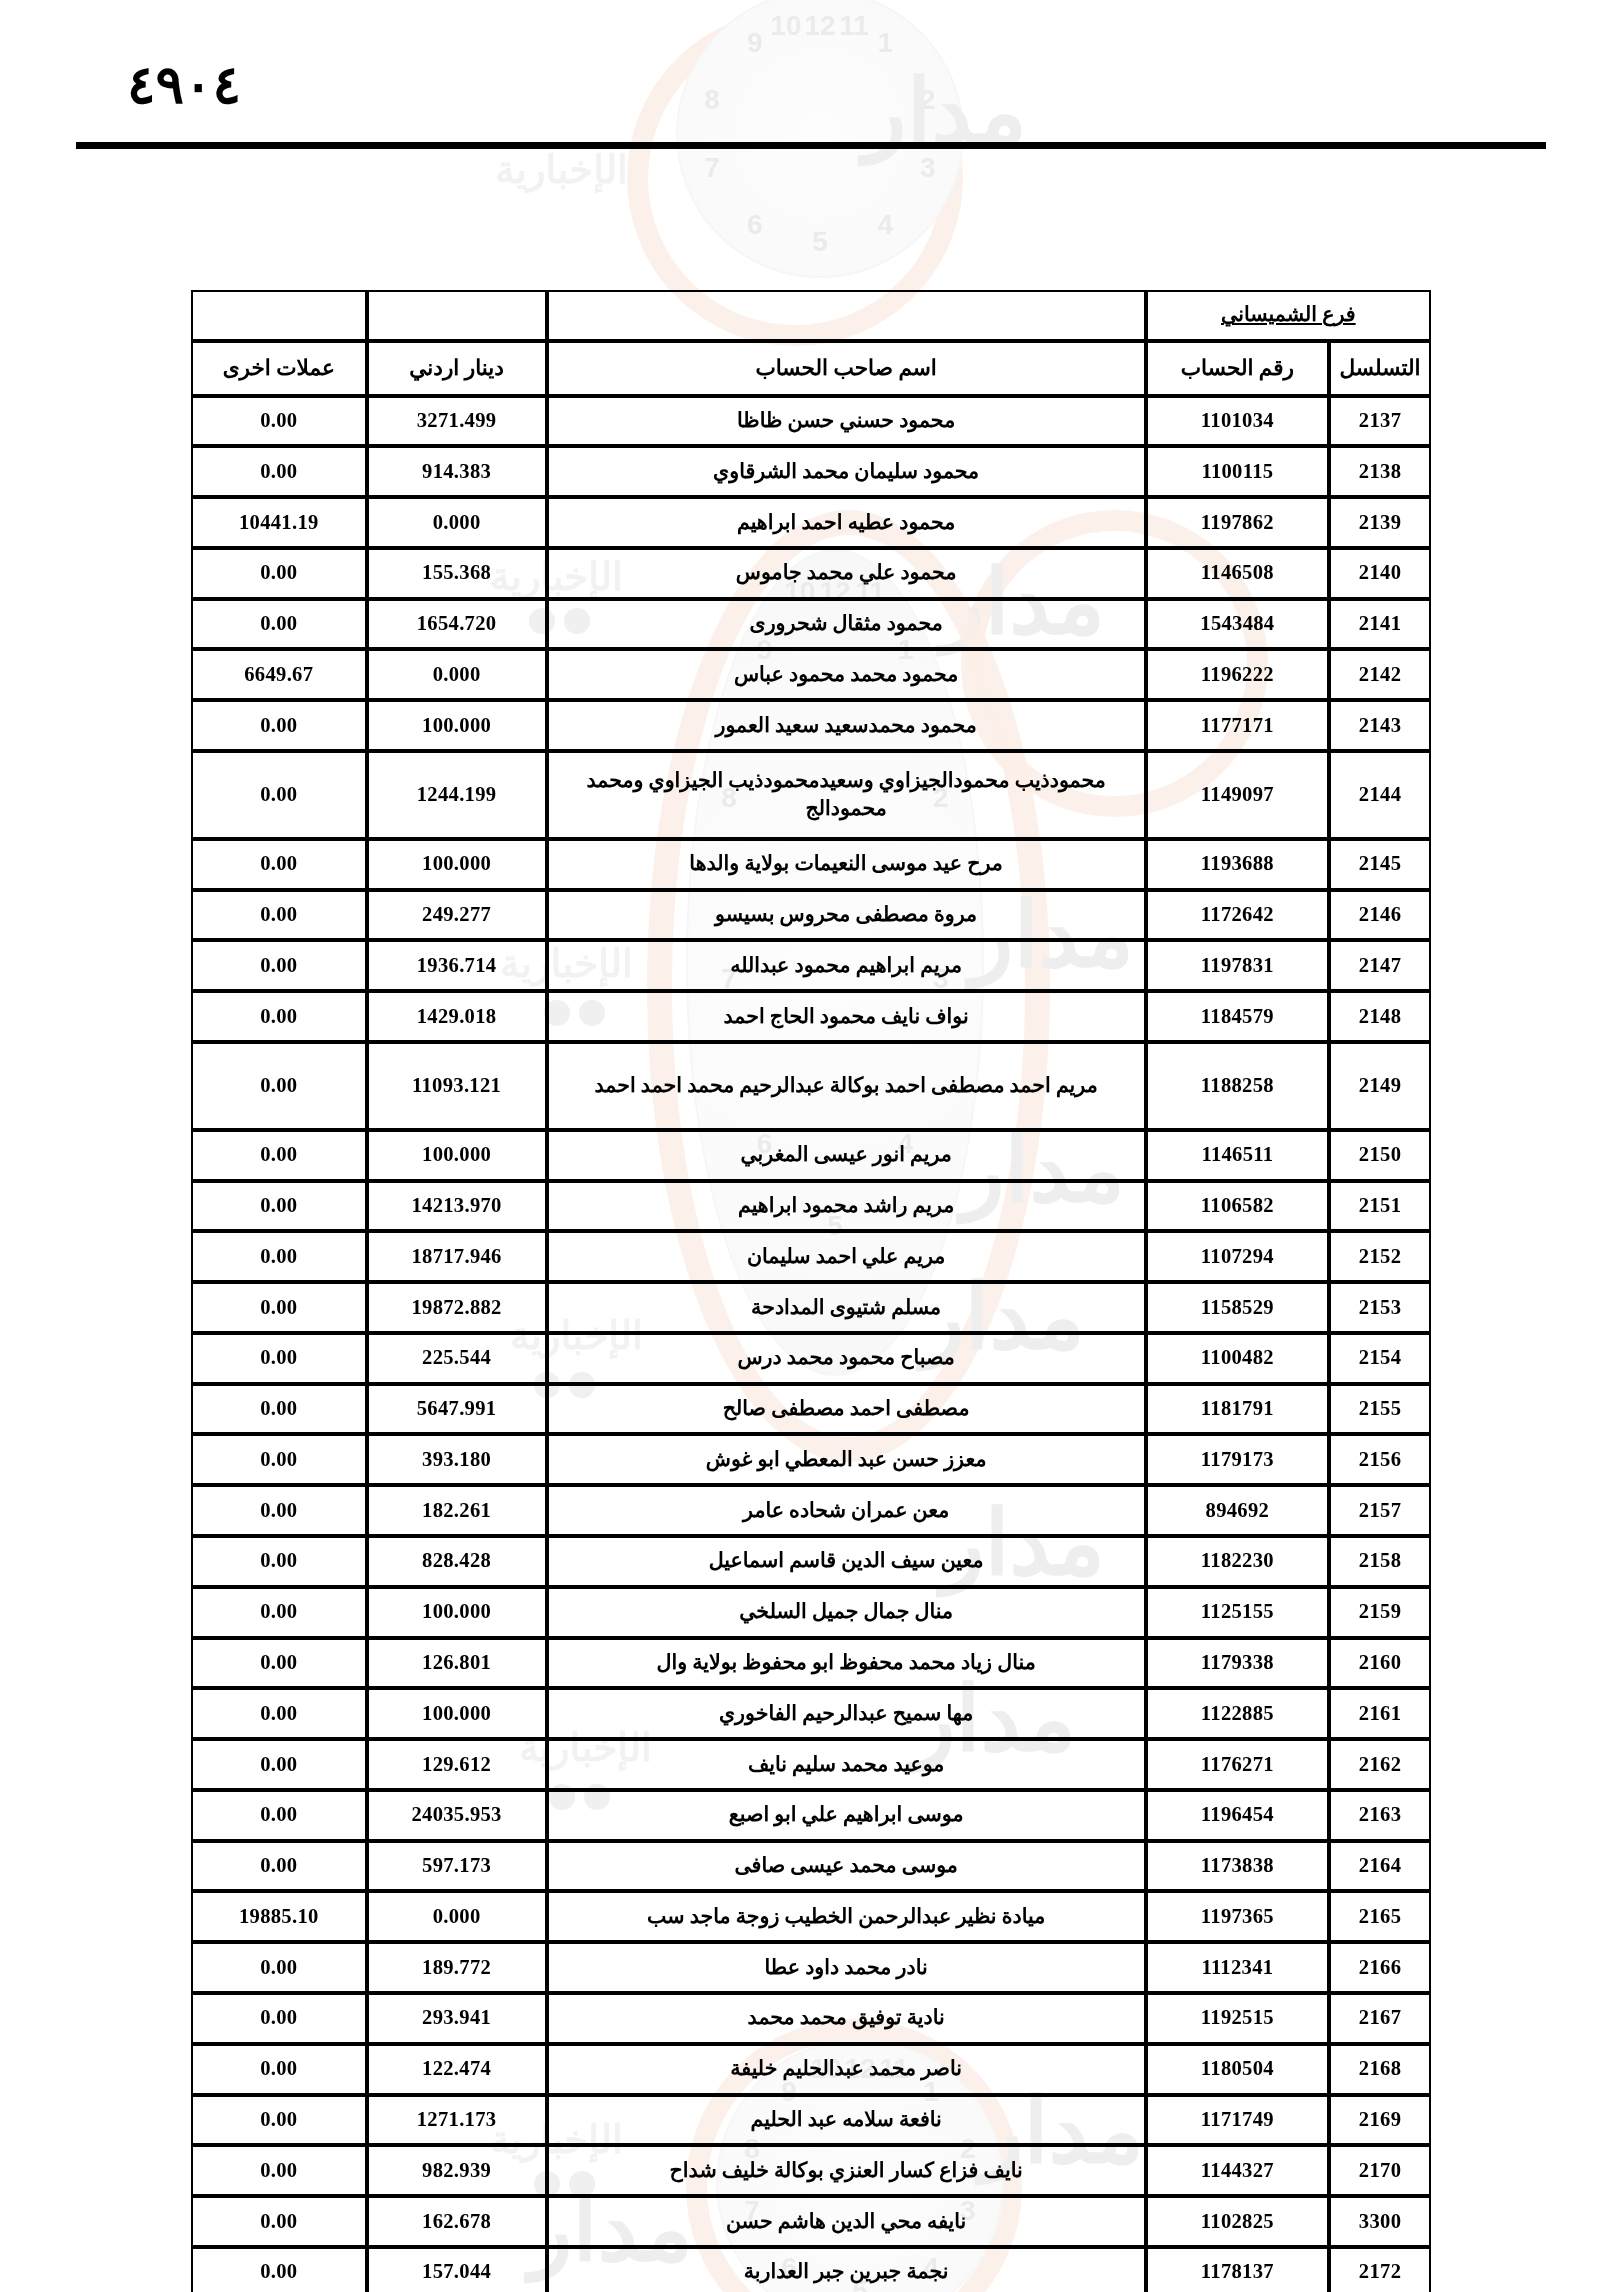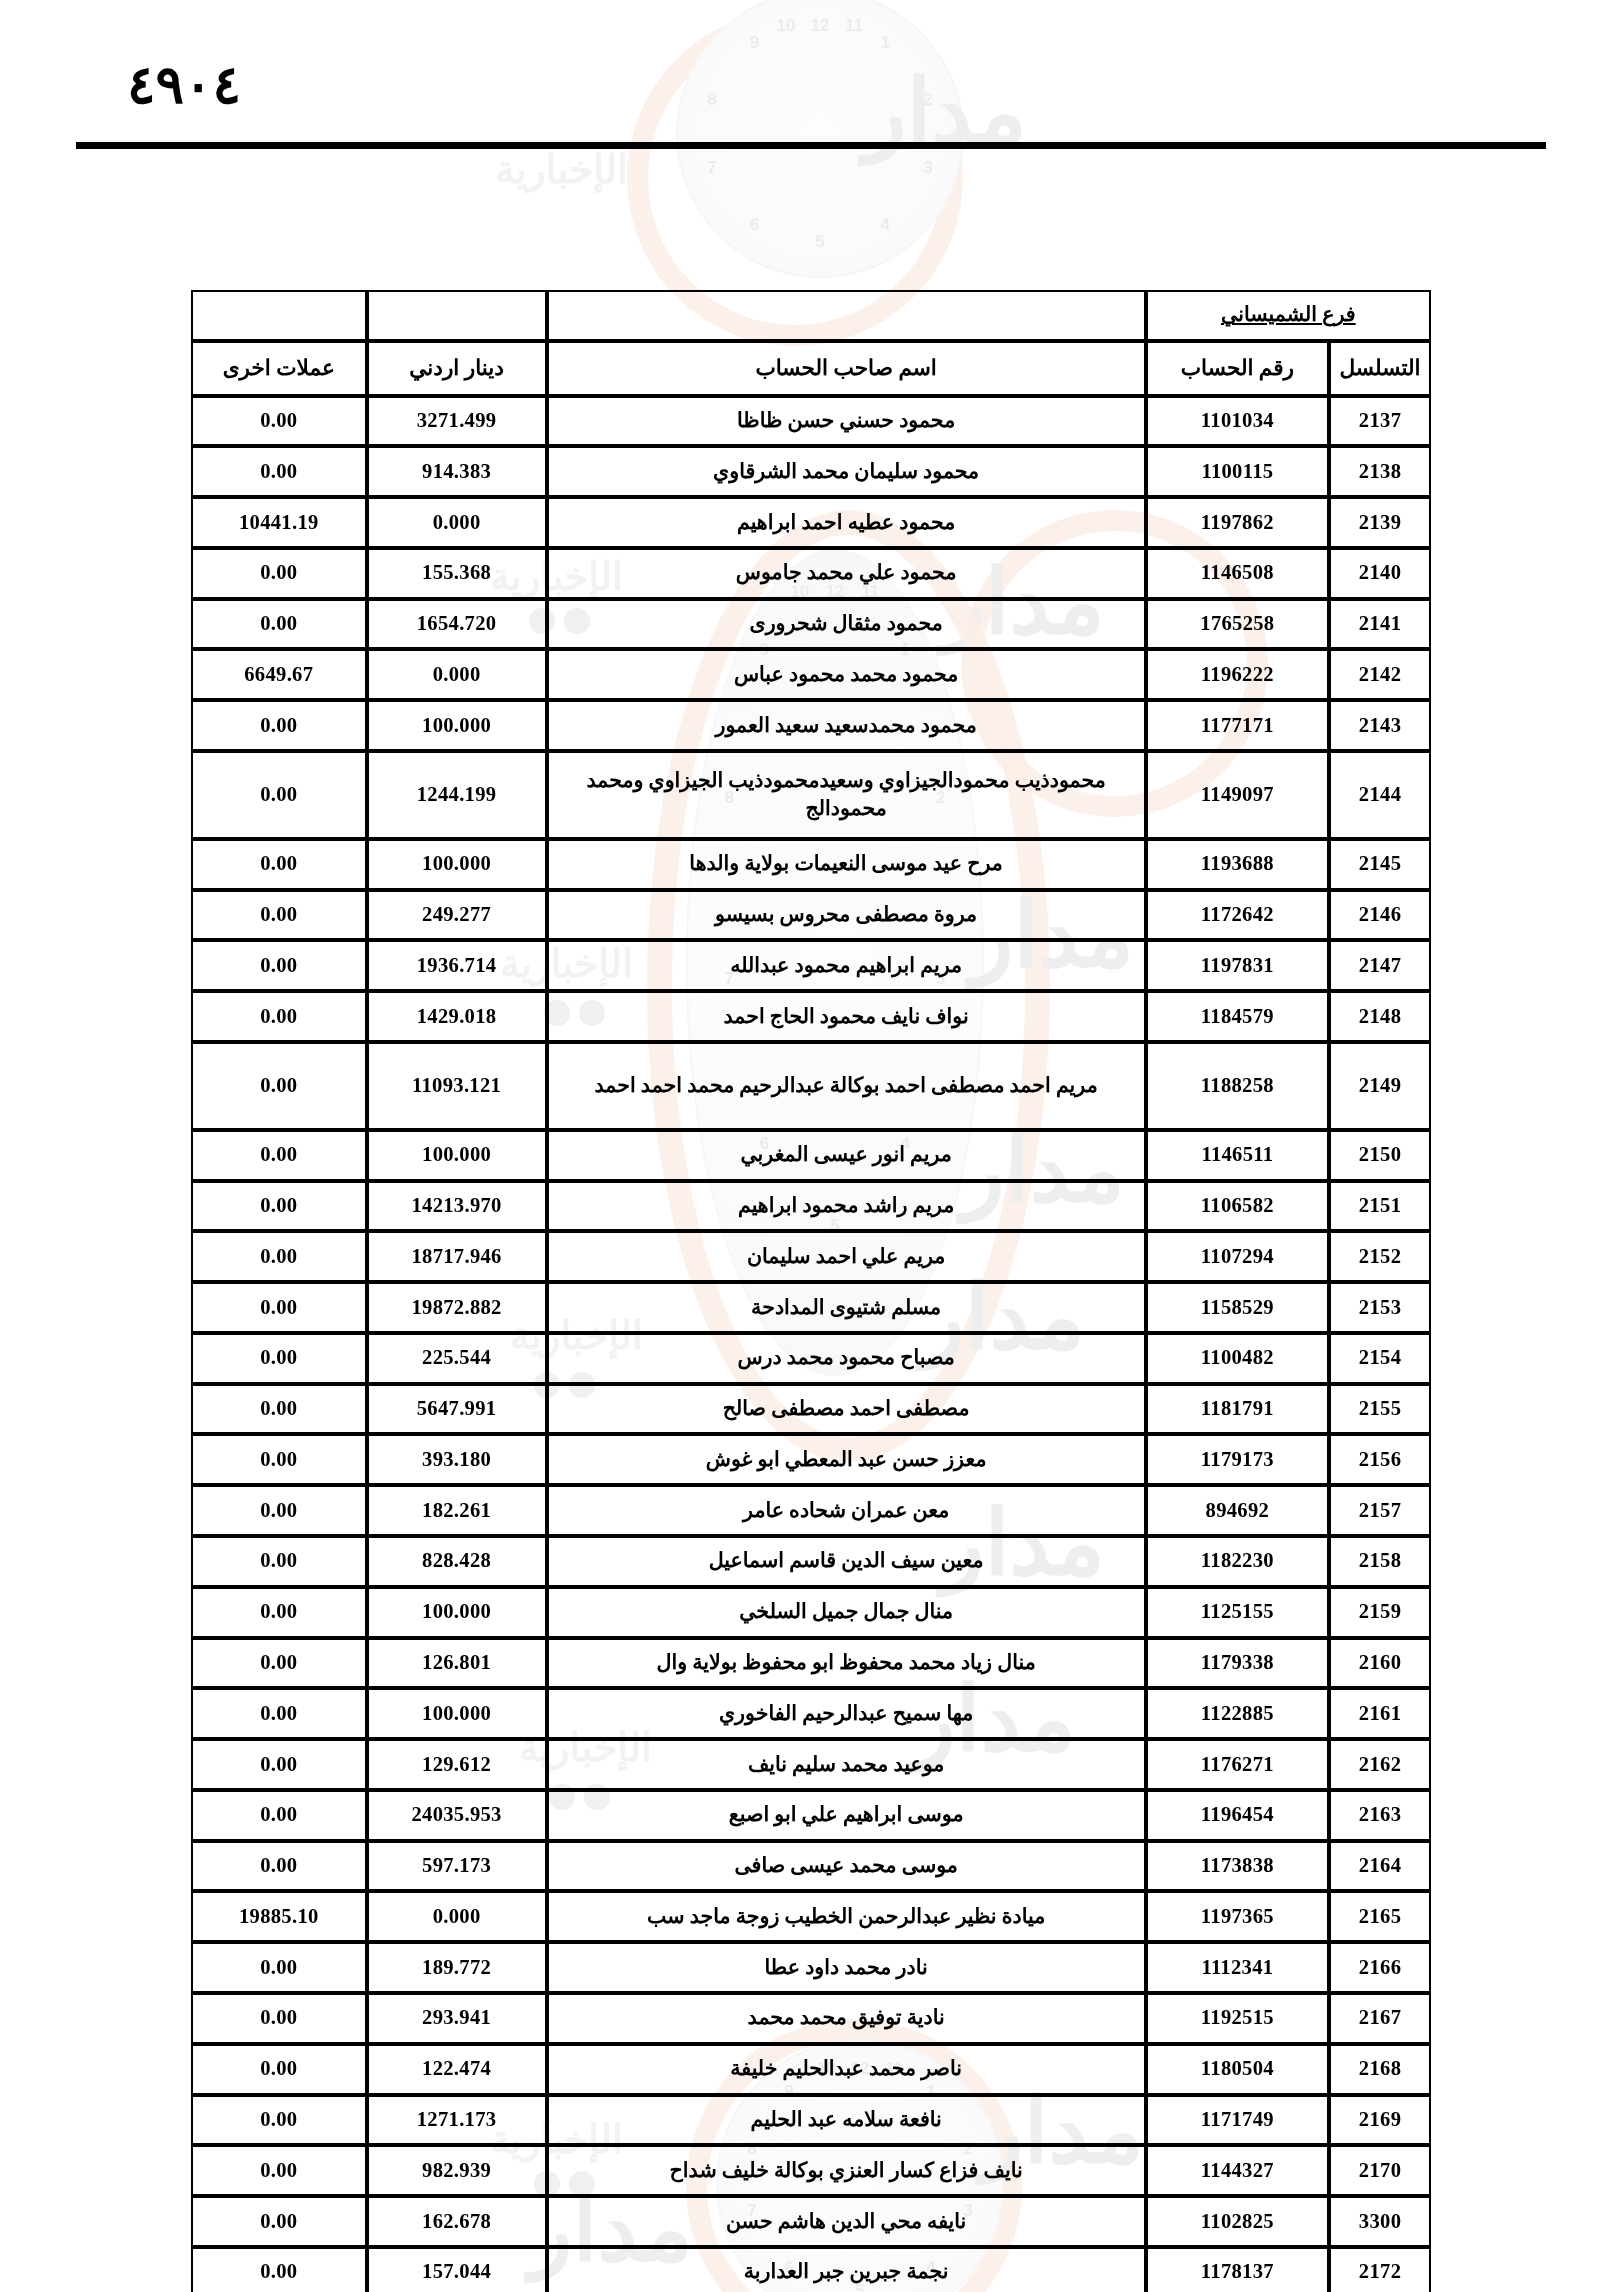--- a/index.html
+++ b/index.html
@@ -27,21 +27,21 @@
     position: absolute;
     border-radius: 50%;
     border: 2.9px solid #f6f6f6;
     background: radial-gradient(circle at 50% 50%, #fdfdfd 0%, #fafafa 70%, #f7f7f7 100%);
     color: #ededed;
     font-family: "Liberation Sans", sans-serif;
     font-weight: bold;
   }
   .wm-clock .num {
     position: absolute;
-    font-size: 17px;
+    font-size: 28px;
     color: #ebebeb;
     transform: translate(-50%, -50%);
   }
   .wm-ring {
     position: absolute;
     border-radius: 50%;
     border: 21.6px solid #fcefe6;
     opacity: .85;
   }
   .wm-text {
@@ -324,21 +324,21 @@
           </tr>
           <tr class="data-row">
             <td class="num-cell">2140</td>
             <td class="num-cell">1146508</td>
             <td class="name-cell">محمود علي محمد جاموس</td>
             <td class="num-cell">155.368</td>
             <td class="num-cell">0.00</td>
           </tr>
           <tr class="data-row">
             <td class="num-cell">2141</td>
-            <td class="num-cell">1765258</td>
+            <td class="num-cell">1543484</td>
             <td class="name-cell">محمود مثقال شحرورى</td>
             <td class="num-cell">1654.720</td>
             <td class="num-cell">0.00</td>
           </tr>
           <tr class="data-row">
             <td class="num-cell">2142</td>
             <td class="num-cell">1196222</td>
             <td class="name-cell">محمود محمد محمود عباس</td>
             <td class="num-cell">0.000</td>
             <td class="num-cell">6649.67</td>

